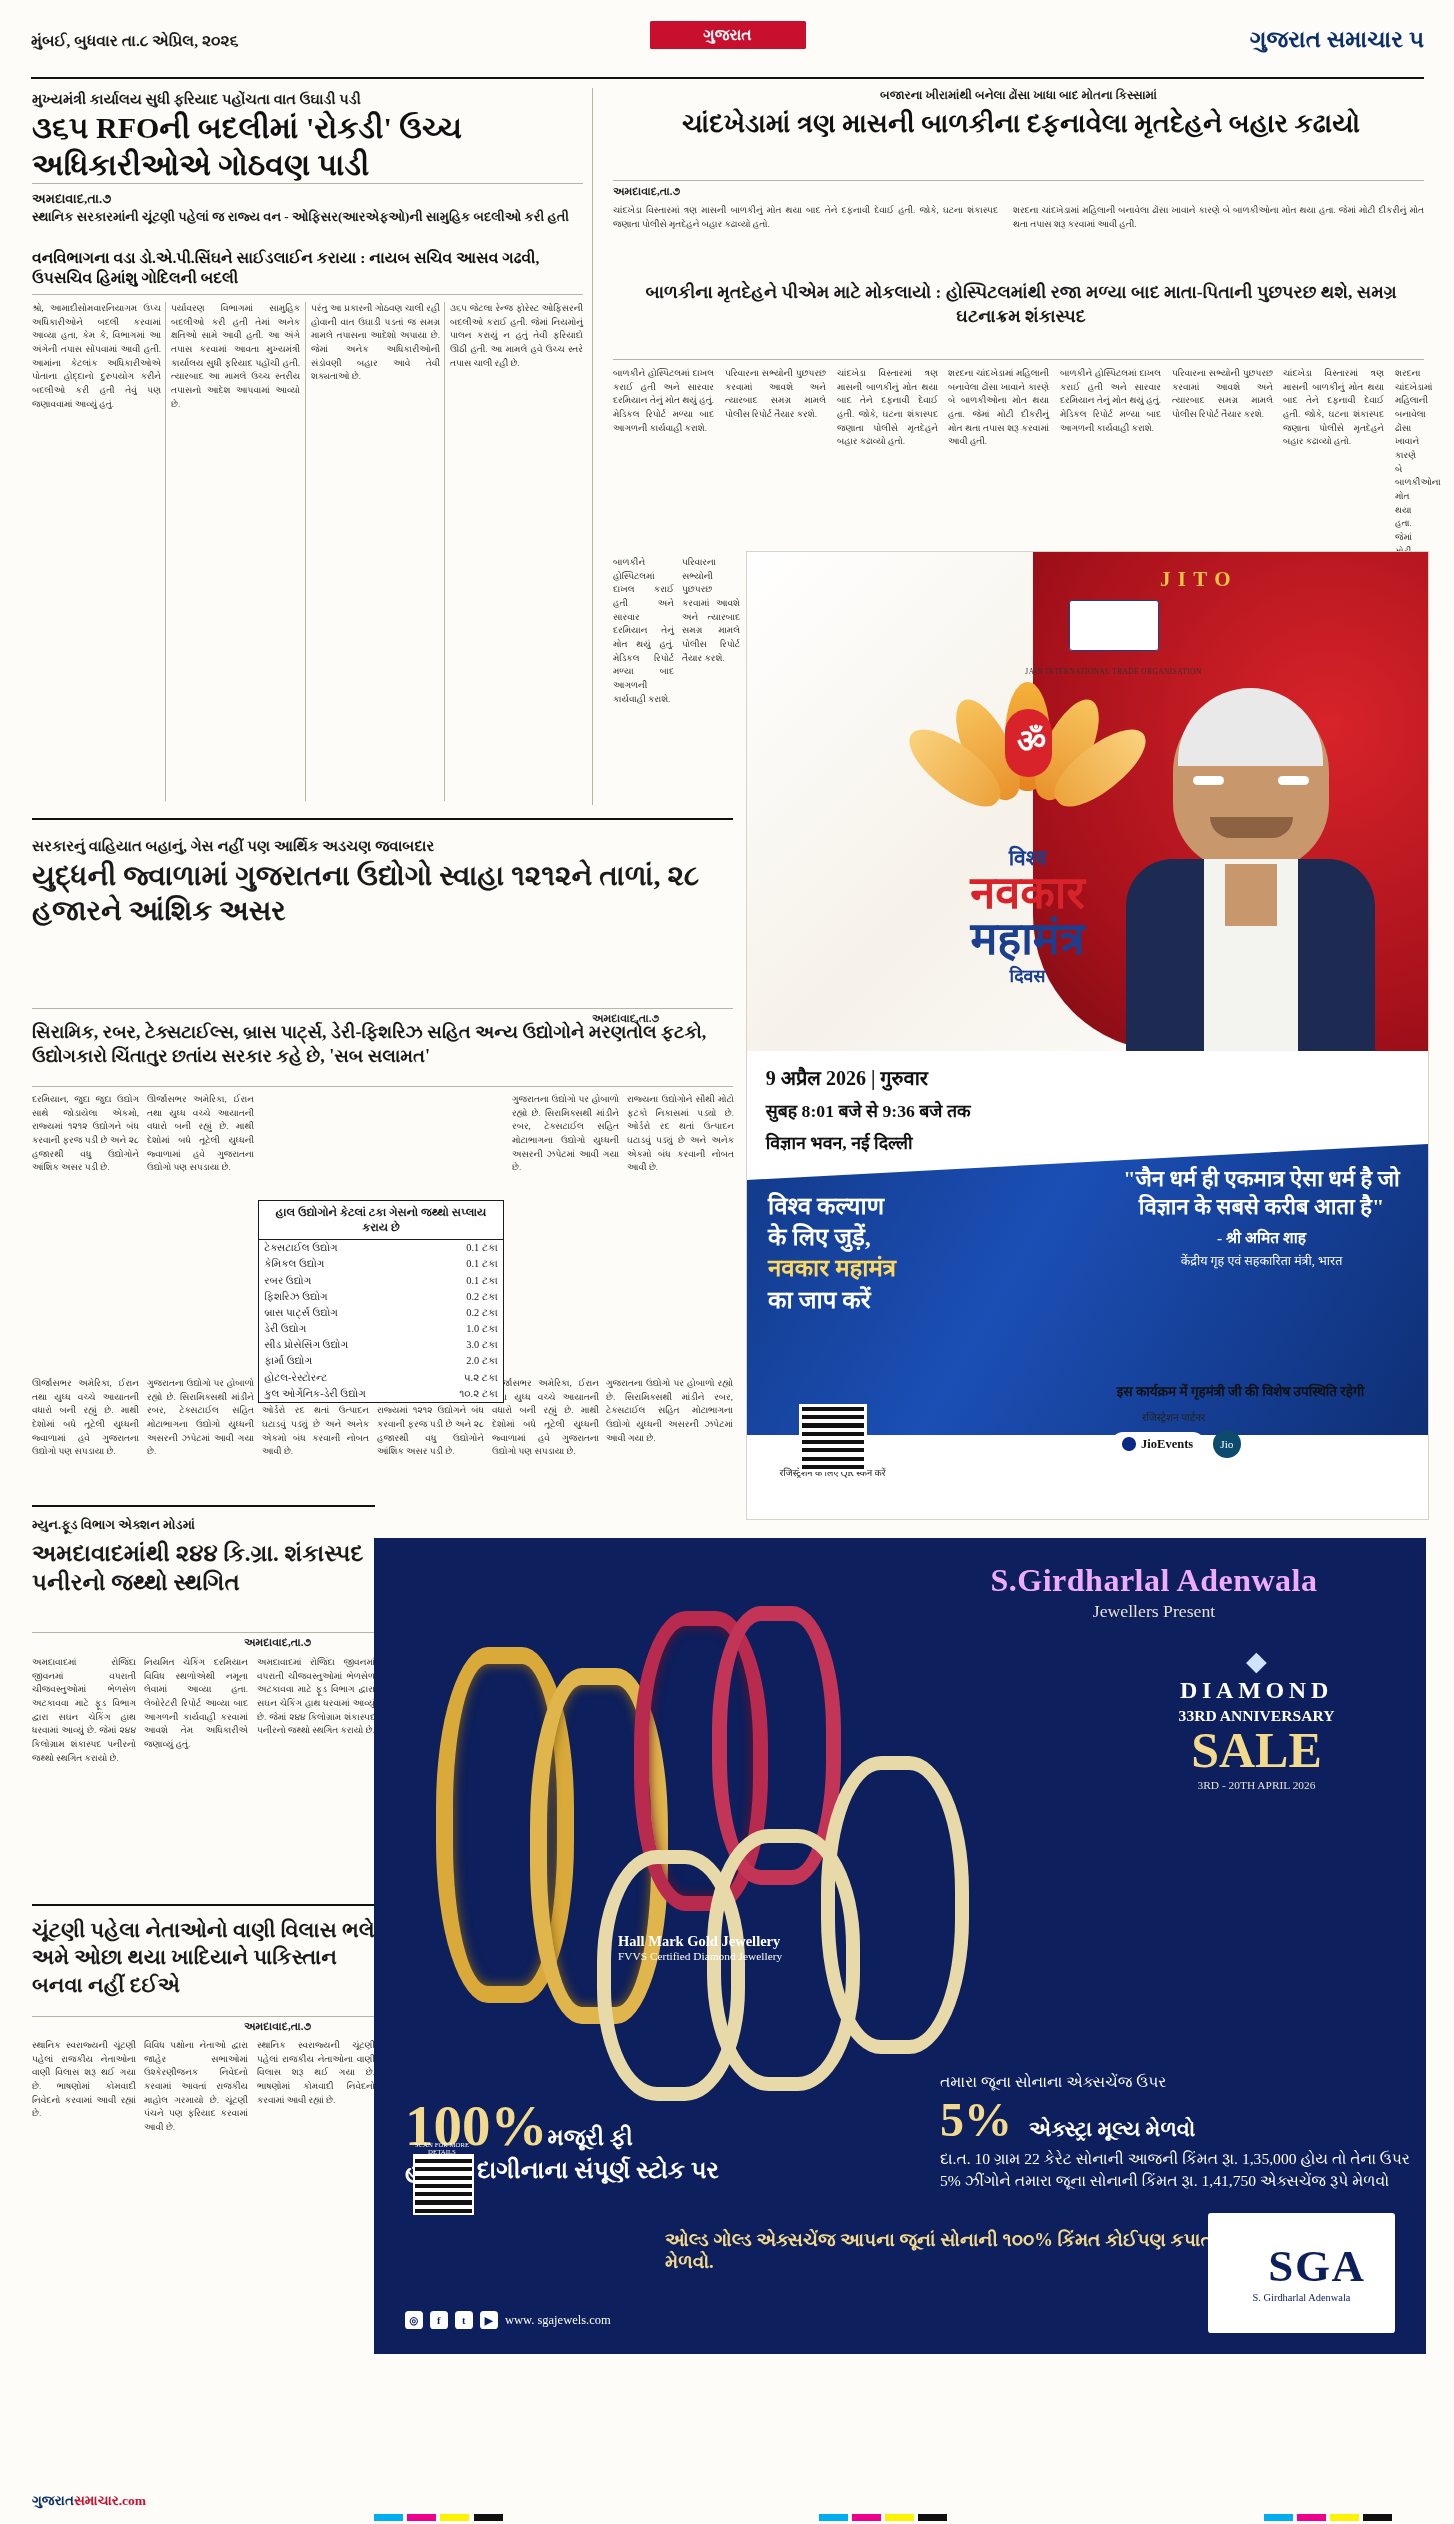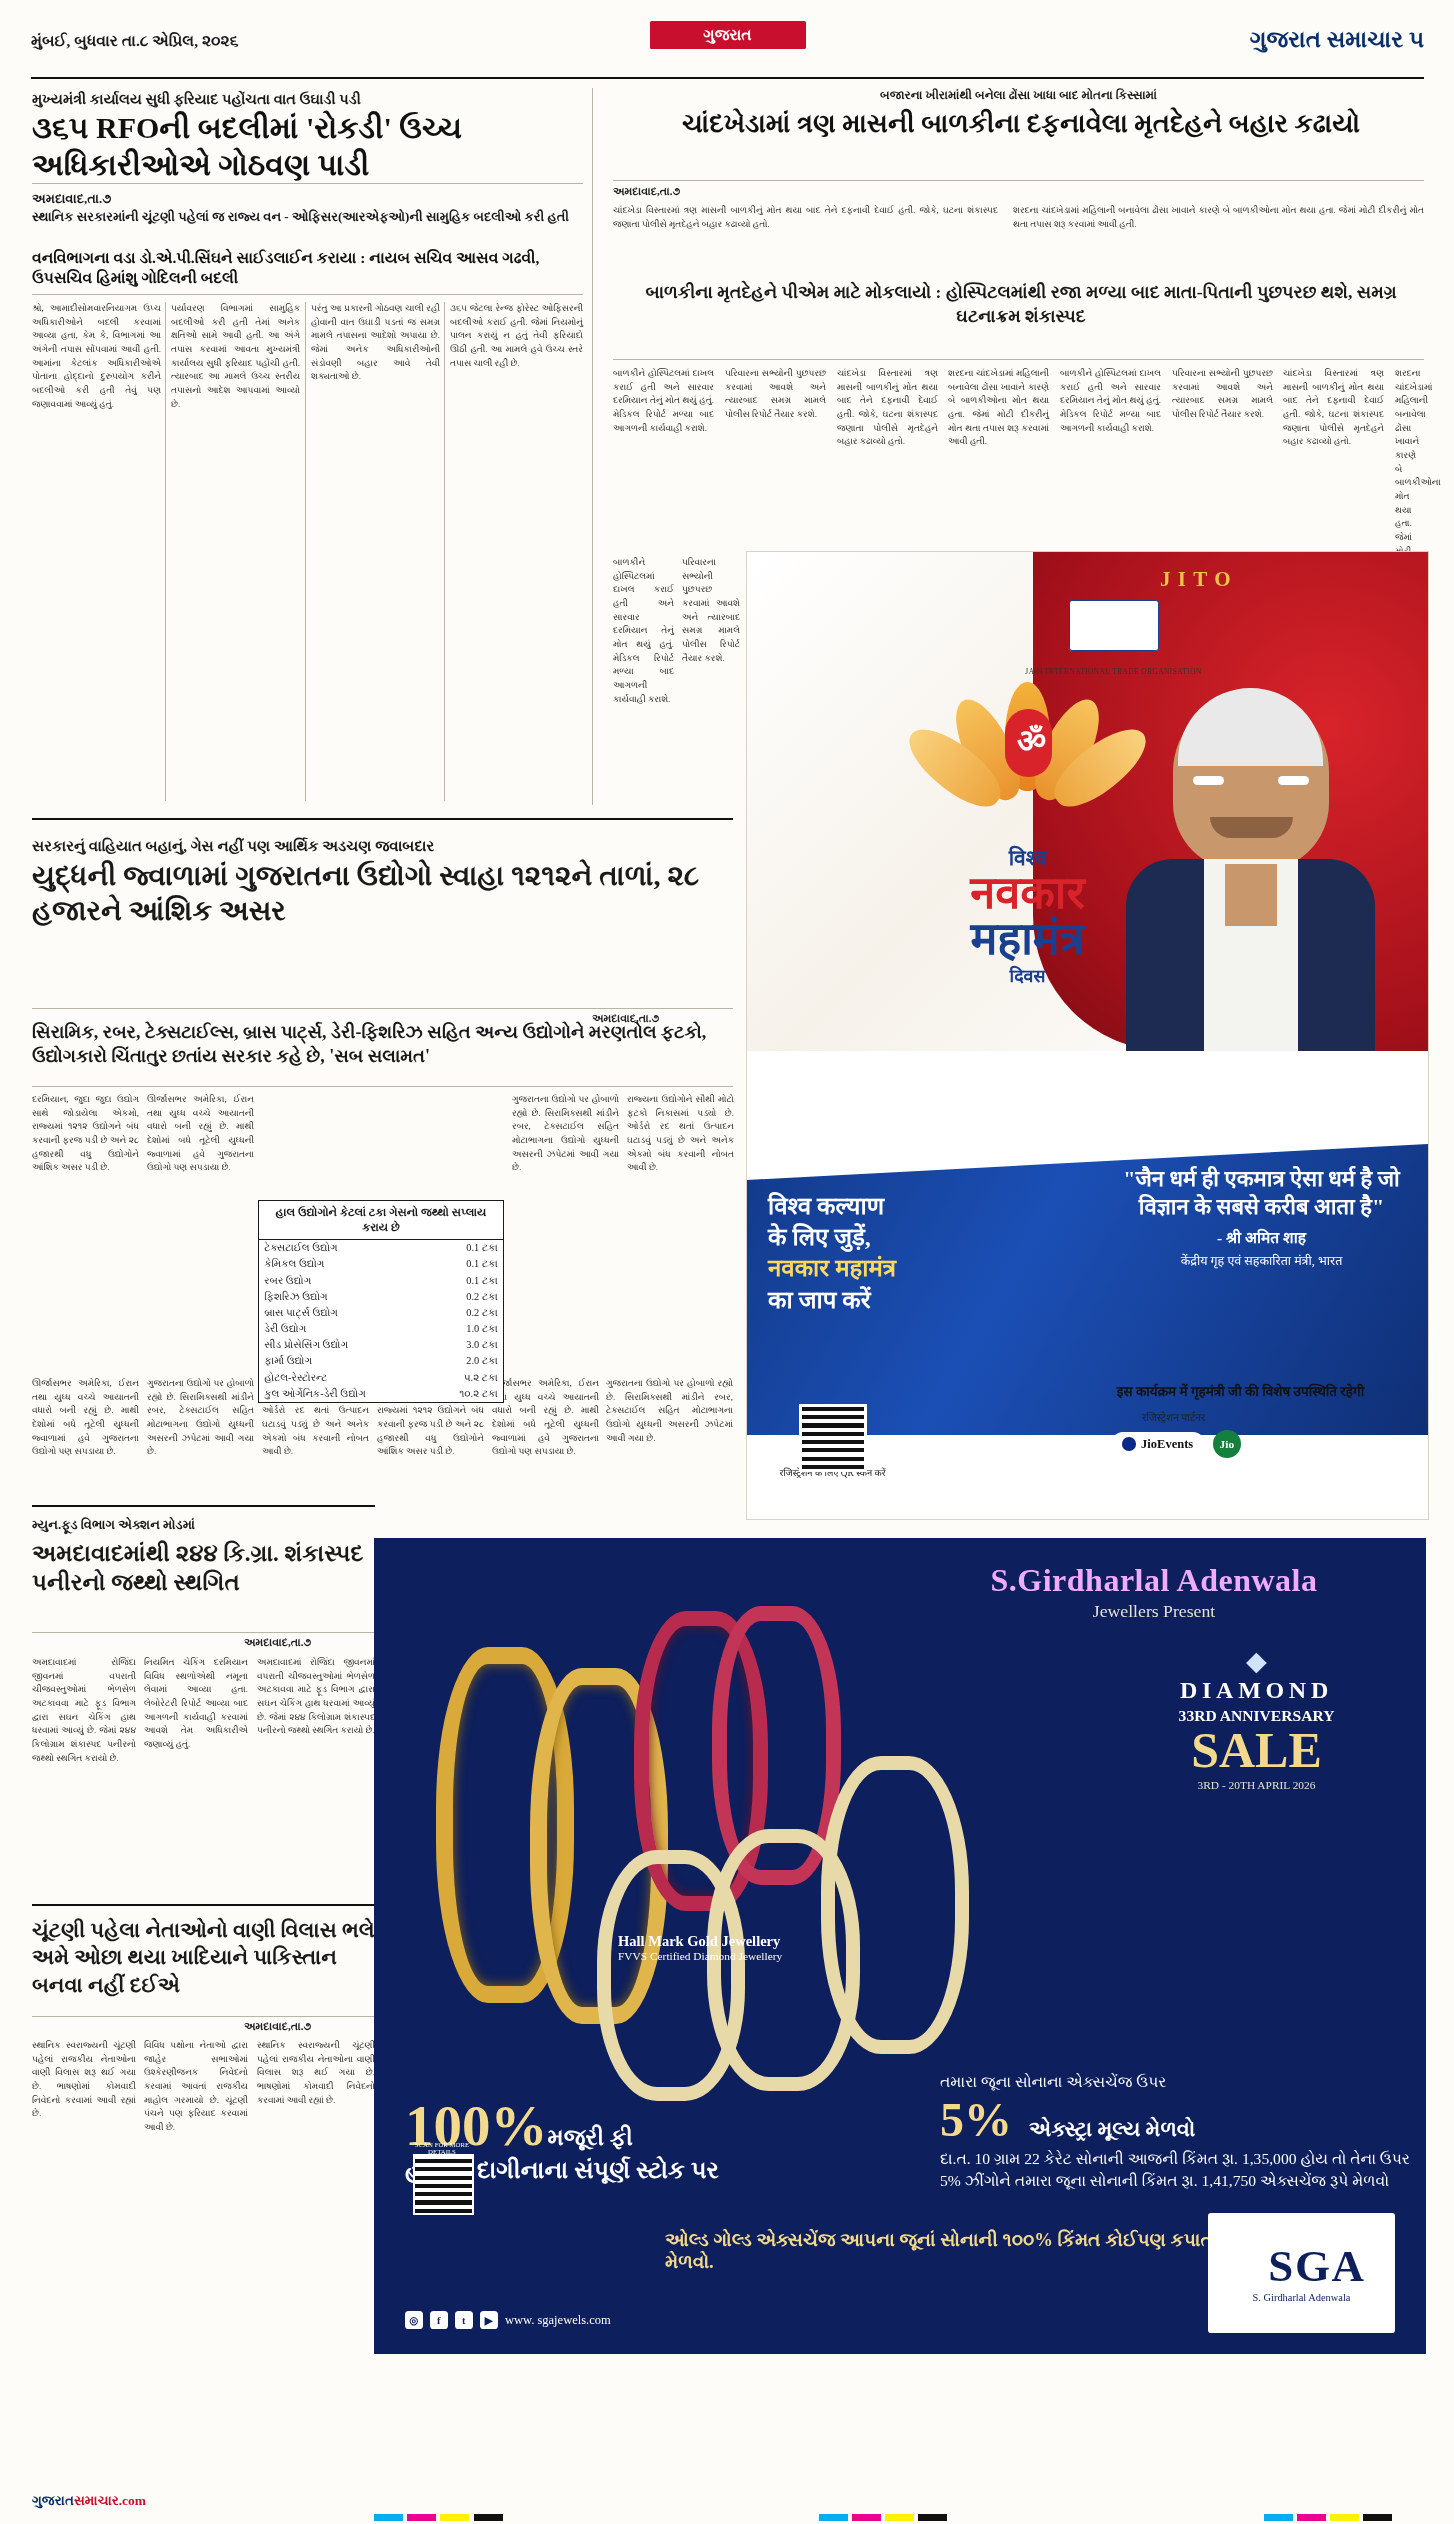--- a/index.html
+++ b/index.html
@@ -77,21 +77,21 @@
   .jito-left-cta{position:absolute;left:21px;top:639px;width:291px;color:#fff;}
   .jito-left-cta .c1{font-size:24px;font-weight:bold;line-height:1.3;}
   .jito-note{position:absolute;left:322px;top:831px;width:343px;text-align:center;color:#111;font-size:13.5px;font-weight:bold;line-height:1.35;}
   .qr{position:absolute;left:52px;top:852px;width:62px;height:62px;background:
       repeating-linear-gradient(0deg,#111 0 4.2px,#fff 4.2px 8.3px),
       repeating-linear-gradient(90deg,#111 0 4.2px,transparent 4.2px 8.3px);
       border:3.1px solid #fff;}
   .jio-row{position:absolute;left:364px;top:878px;display:flex;align-items:center;gap:8.3px;}
   .jio-pill{background:#fff;border-radius:21px;padding:4.2px 11.4px;font-size:12.5px;font-weight:bold;color:#111;display:flex;align-items:center;gap:5.2px;}
   .jio-dot{width:13.5px;height:13.5px;border-radius:50%;background:#0a2885;}
-  .jio-circle{width:28px;height:28px;border-radius:50%;background:#15803d;color:#fff;font-size:11.4px;font-weight:bold;display:flex;align-items:center;justify-content:center;}
+  .jio-circle{width:28px;height:28px;border-radius:50%;background:#0c4a6e;color:#fff;font-size:11.4px;font-weight:normal;display:flex;align-items:center;justify-content:center;}
 
   
   .sga{left:374px;top:1538px;width:1052px;height:816px;background:#0d1f5c;}
   .sga-title{position:absolute;left:546px;top:24px;width:468px;text-align:center;color:#f0abfc;font-size:32px;font-weight:bold;letter-spacing:0.5px;}
   .sga-sub{position:absolute;left:546px;top:63px;width:468px;text-align:center;color:#e7e2d3;font-size:17.7px;}
   .diamond-box{position:absolute;right:29px;top:107px;width:281px;text-align:center;color:#fff;}
   .diamond-box .d-line{font-size:24px;letter-spacing:4.7px;font-weight:bold;color:#fff;}
   .diamond-box .sale{font-size:50px;font-weight:bold;color:#f2d98c;line-height:1.0;}
   .diamond-box .ann{font-size:15.6px;font-weight:bold;color:#fff;margin-top:3.1px;}
   .diamond-box .dates{font-size:11.4px;color:#e7e2d3;margin-top:4.2px;}
@@ -208,20 +208,25 @@
       <div style="position:absolute;left:78px;top:48px;width:156px;height:177px;border-radius:78px 78px 68px 68px;background:#c9976c;"></div>
       <div style="position:absolute;left:83px;top:42px;width:145px;height:78px;border-radius:73px 73px 0 0;background:#e9e9e9;"></div>
       <div style="position:absolute;left:98px;top:130px;width:31px;height:9.4px;background:#fff;border-radius:4.7px;"></div>
       <div style="position:absolute;left:183px;top:130px;width:31px;height:9.4px;background:#fff;border-radius:4.7px;"></div>
       <div style="position:absolute;left:115px;top:171px;width:83px;height:21px;border-radius:0 0 42px 42px;background:#8d6243;"></div>
       <div style="position:absolute;left:31px;top:213px;width:249px;height:192px;border-radius:47px 47px 0 0;background:#1d2b52;"></div>
       <div style="position:absolute;left:109px;top:213px;width:94px;height:192px;background:#f3f3ef;"></div>
       <div style="position:absolute;left:130px;top:218px;width:52px;height:62px;background:#c9976c;"></div>
     </div>
 
+    <div class="jito-info">
+      <div class="d1">9 अप्रैल 2026 | गुरुवार</div>
+      <div class="d2">सुबह 8:01 बजे से 9:36 बजे तक</div>
+      <div class="d3">विज्ञान भवन, नई दिल्ली</div>
+    </div>
 
     <div class="jito-bluewave"></div>
 
     <div class="jito-left-cta">
       <div class="c1">विश्व कल्याण</div>
       <div class="c1">के लिए जुड़ें,</div>
       <div class="c1" style="color:#ffd85e;">नवकार महामंत्र</div>
       <div class="c1">का जाप करें</div>
     </div>
 

